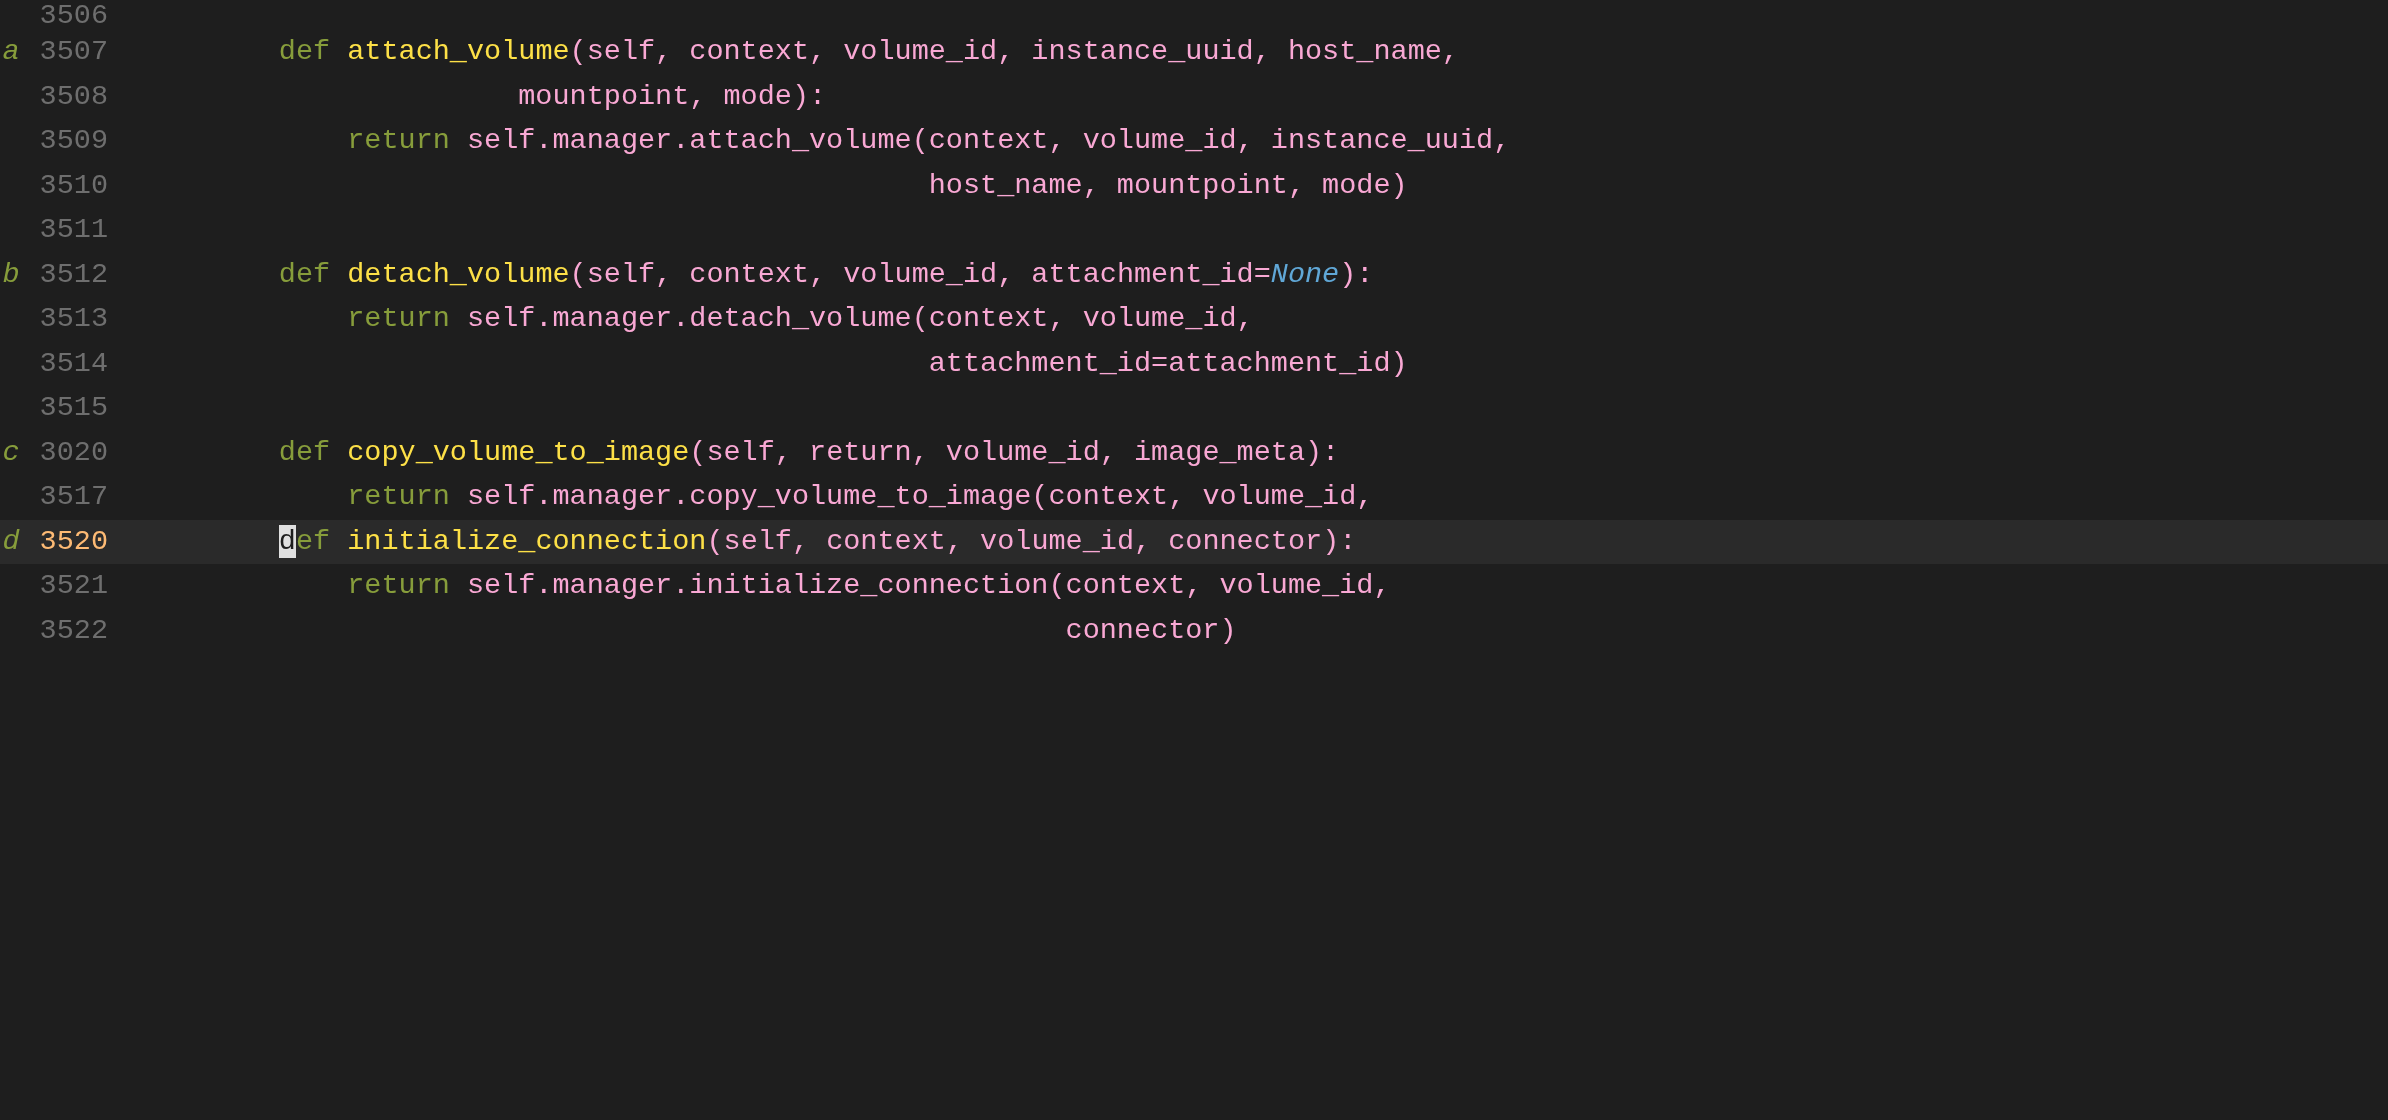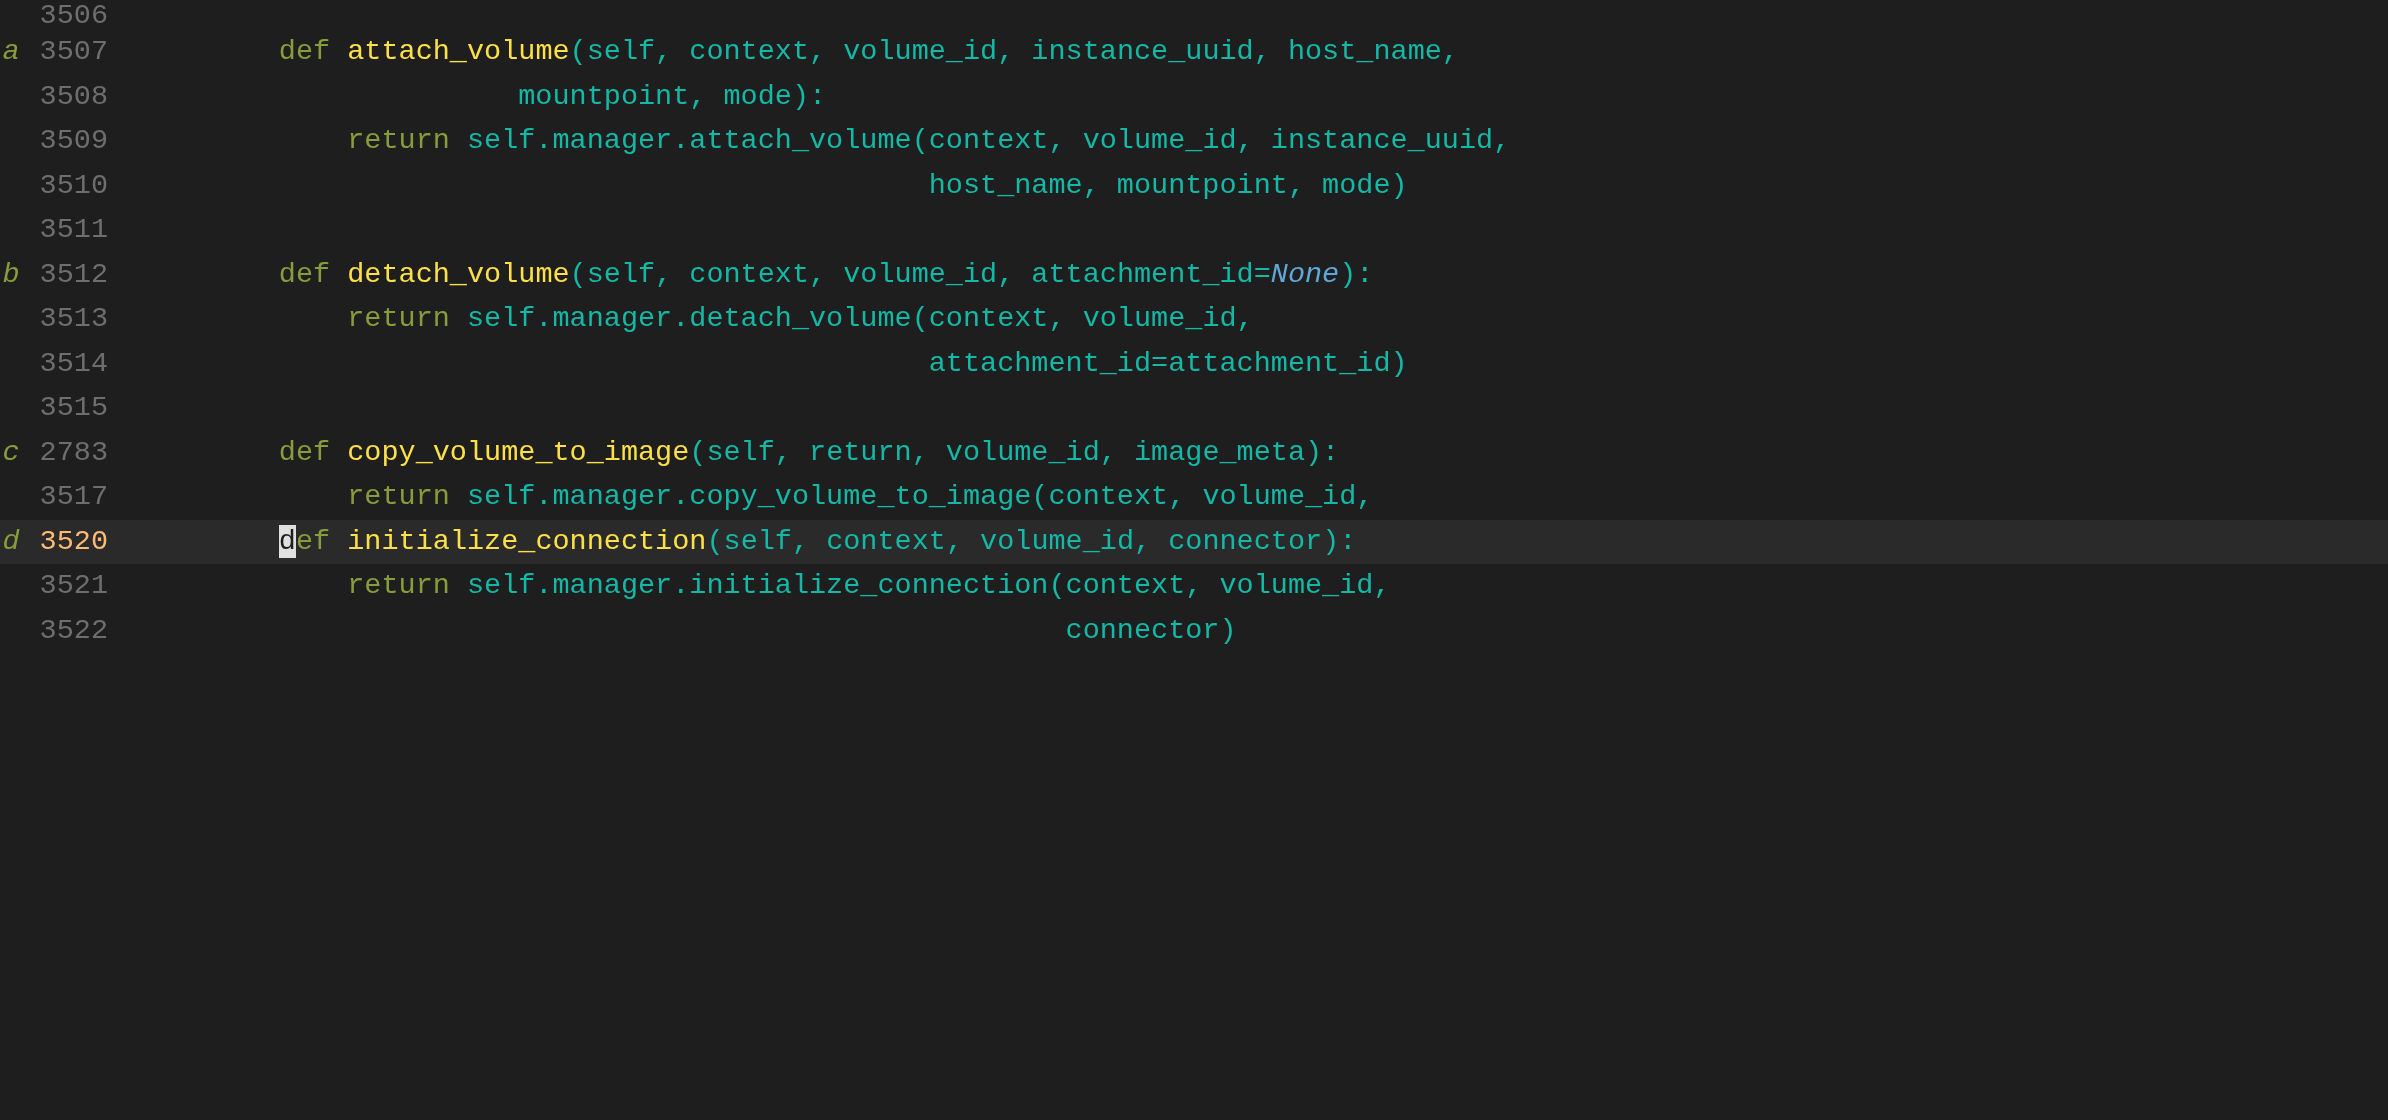--- a/index.html
+++ b/index.html
@@ -55,21 +55,21 @@
     font-weight: 500;
   }
   .code {
     padding-left: 22px;
     white-space: pre;
     position: relative;
   }
   
   .kw { color: #879d3b; }          
   .fn { color: #fde047; }                                
-  .id { color: #14b8a6; }
+  .id { color: #f9a8d4; }
   .lit { color: #60a7d6; font-style: italic; }
   .cursor-cover {
     color:#1e1e1e;
     background:#e0e0e0;
   }
 </style>
 </head>
 <body>
 
 <div class="editor">
@@ -129,21 +129,21 @@
   </div>
 
   <div class="line">
     <span class="mark"></span>
     <span class="lineno">3515</span>
     <span class="code"></span>
   </div>
 
   <div class="line">
     <span class="mark">c</span>
-    <span class="lineno">2783</span>
+    <span class="lineno">3020</span>
     <span class="code"><span class="id">        </span><span class="kw">def</span><span class="id"> </span><span class="fn">copy_volume_to_image</span><span class="id">(self, return, volume_id, image_meta):</span></span>
   </div>
 
   <div class="line">
     <span class="mark"></span>
     <span class="lineno">3517</span>
     <span class="code"><span class="id">            </span><span class="kw">return</span><span class="id"> self.manager.copy_volume_to_image(context, volume_id,</span></span>
   </div>
 
 

